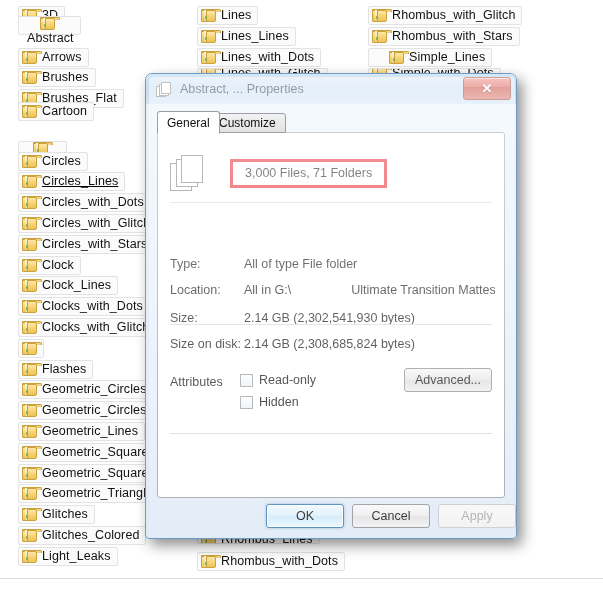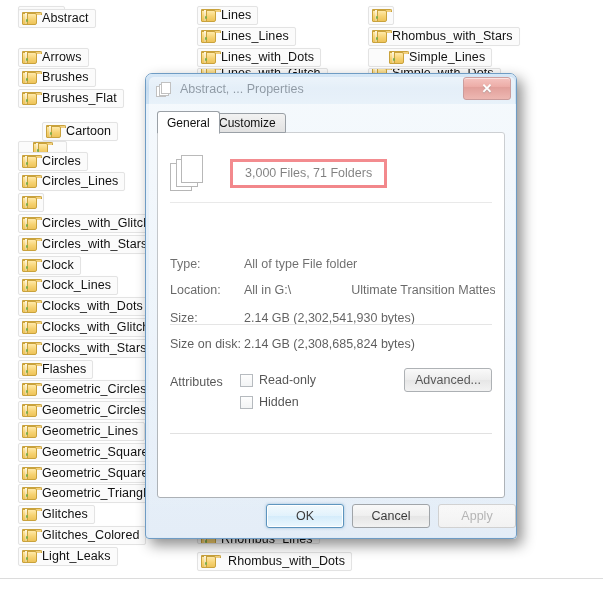--- a/index.html
+++ b/index.html
@@ -401,21 +401,21 @@
   <div class="col" id="col-1">
       <div class="folder-item chip" style="top: 6px;">
         <span class="folder-icon">
           <span class="tab"></span>
           <span class="back"></span>
           <span class="spine"></span>
           <span class="knob"></span>
         </span>
         <span class="fname">3D</span>
       </div>
-      <div class="folder-item chip" style="top: 9px;">
+      <div class="folder-item chip" style="top: 16px; flex-direction: column;">
         <span class="folder-icon">
           <span class="tab"></span>
           <span class="back"></span>
           <span class="spine"></span>
           <span class="knob"></span>
         </span>
         <span class="fname">Abstract</span>
       </div>
       <div class="folder-item chip" style="top: 47.6px;">
         <span class="folder-icon">
@@ -437,21 +437,21 @@
       </div>
       <div class="folder-item chip" style="top: 89.2px;">
         <span class="folder-icon">
           <span class="tab"></span>
           <span class="back"></span>
           <span class="spine"></span>
           <span class="knob"></span>
         </span>
         <span class="fname">Brushes_Flat</span>
       </div>
-      <div class="folder-item chip" style="top: 122px; margin-left: 24px;">
+      <div class="folder-item chip" style="top: 102px;">
         <span class="folder-icon">
           <span class="tab"></span>
           <span class="back"></span>
           <span class="spine"></span>
           <span class="knob"></span>
         </span>
         <span class="fname">Cartoon</span>
       </div>
       <div class="folder-item chip" style="top: 141px; flex-direction: column;">
         <span class="folder-icon">
@@ -464,36 +464,37 @@
       </div>
       <div class="folder-item chip" style="top: 151.6px;">
         <span class="folder-icon">
           <span class="tab"></span>
           <span class="back"></span>
           <span class="spine"></span>
           <span class="knob"></span>
         </span>
         <span class="fname">Circles</span>
       </div>
-      <div class="folder-item chip" style="top: 172.4px;">
+      <div class="folder-item chip" style="top: 172.4px; text-decoration: underline;">
         <span class="folder-icon">
           <span class="tab"></span>
           <span class="back"></span>
           <span class="spine"></span>
           <span class="knob"></span>
         </span>
         <span class="fname">Circles_Lines</span>
       </div>
       <div class="folder-item chip" style="top: 193.2px;">
         <span class="folder-icon">
           <span class="tab"></span>
           <span class="back"></span>
           <span class="spine"></span>
           <span class="knob"></span>
         </span>
+        <span class="fname">Circles_with_Dots</span>
       </div>
       <div class="folder-item chip" style="top: 214px;">
         <span class="folder-icon">
           <span class="tab"></span>
           <span class="back"></span>
           <span class="spine"></span>
           <span class="knob"></span>
         </span>
         <span class="fname">Circles_with_Glitch</span>
       </div>
@@ -542,21 +543,20 @@
         </span>
         <span class="fname">Clocks_with_Glitch</span>
       </div>
       <div class="folder-item chip" style="top: 338.8px;">
         <span class="folder-icon">
           <span class="tab"></span>
           <span class="back"></span>
           <span class="spine"></span>
           <span class="knob"></span>
         </span>
-        <span class="fname">Clocks_with_Stars</span>
       </div>
       <div class="folder-item chip" style="top: 359.6px; justify-content: space-between;">
         <span class="folder-icon">
           <span class="tab"></span>
           <span class="back"></span>
           <span class="spine"></span>
           <span class="knob"></span>
         </span>
         <span class="fname">Flashes</span>
       </div>
@@ -681,38 +681,39 @@
       </div>
       <div class="folder-item chip clipped" style="top: 534px;">
         <span class="folder-icon">
           <span class="tab"></span>
           <span class="back"></span>
           <span class="spine"></span>
           <span class="knob"></span>
         </span>
         <span class="fname">Rhombus_Lines</span>
       </div>
-      <div class="folder-item chip" style="top: 552px; gap: 7px;">
+      <div class="folder-item chip" style="top: 552px;">
         <span class="folder-icon">
           <span class="tab"></span>
           <span class="back"></span>
           <span class="spine"></span>
           <span class="knob"></span>
         </span>
         <span class="fname">Rhombus_with_Dots</span>
       </div>
     </div>
   <div class="col" id="col-3">
       <div class="folder-item chip" style="top: 6px;">
         <span class="folder-icon">
           <span class="tab"></span>
           <span class="back"></span>
           <span class="spine"></span>
           <span class="knob"></span>
         </span>
+        <span class="fname">Rhombus_with_Glitch</span>
       </div>
       <div class="folder-item chip" style="top: 26.8px; align-items: center;">
         <span class="folder-icon">
           <span class="tab"></span>
           <span class="back"></span>
           <span class="spine"></span>
           <span class="knob"></span>
         </span>
         <span class="fname">Rhombus_with_Stars</span>
       </div>

